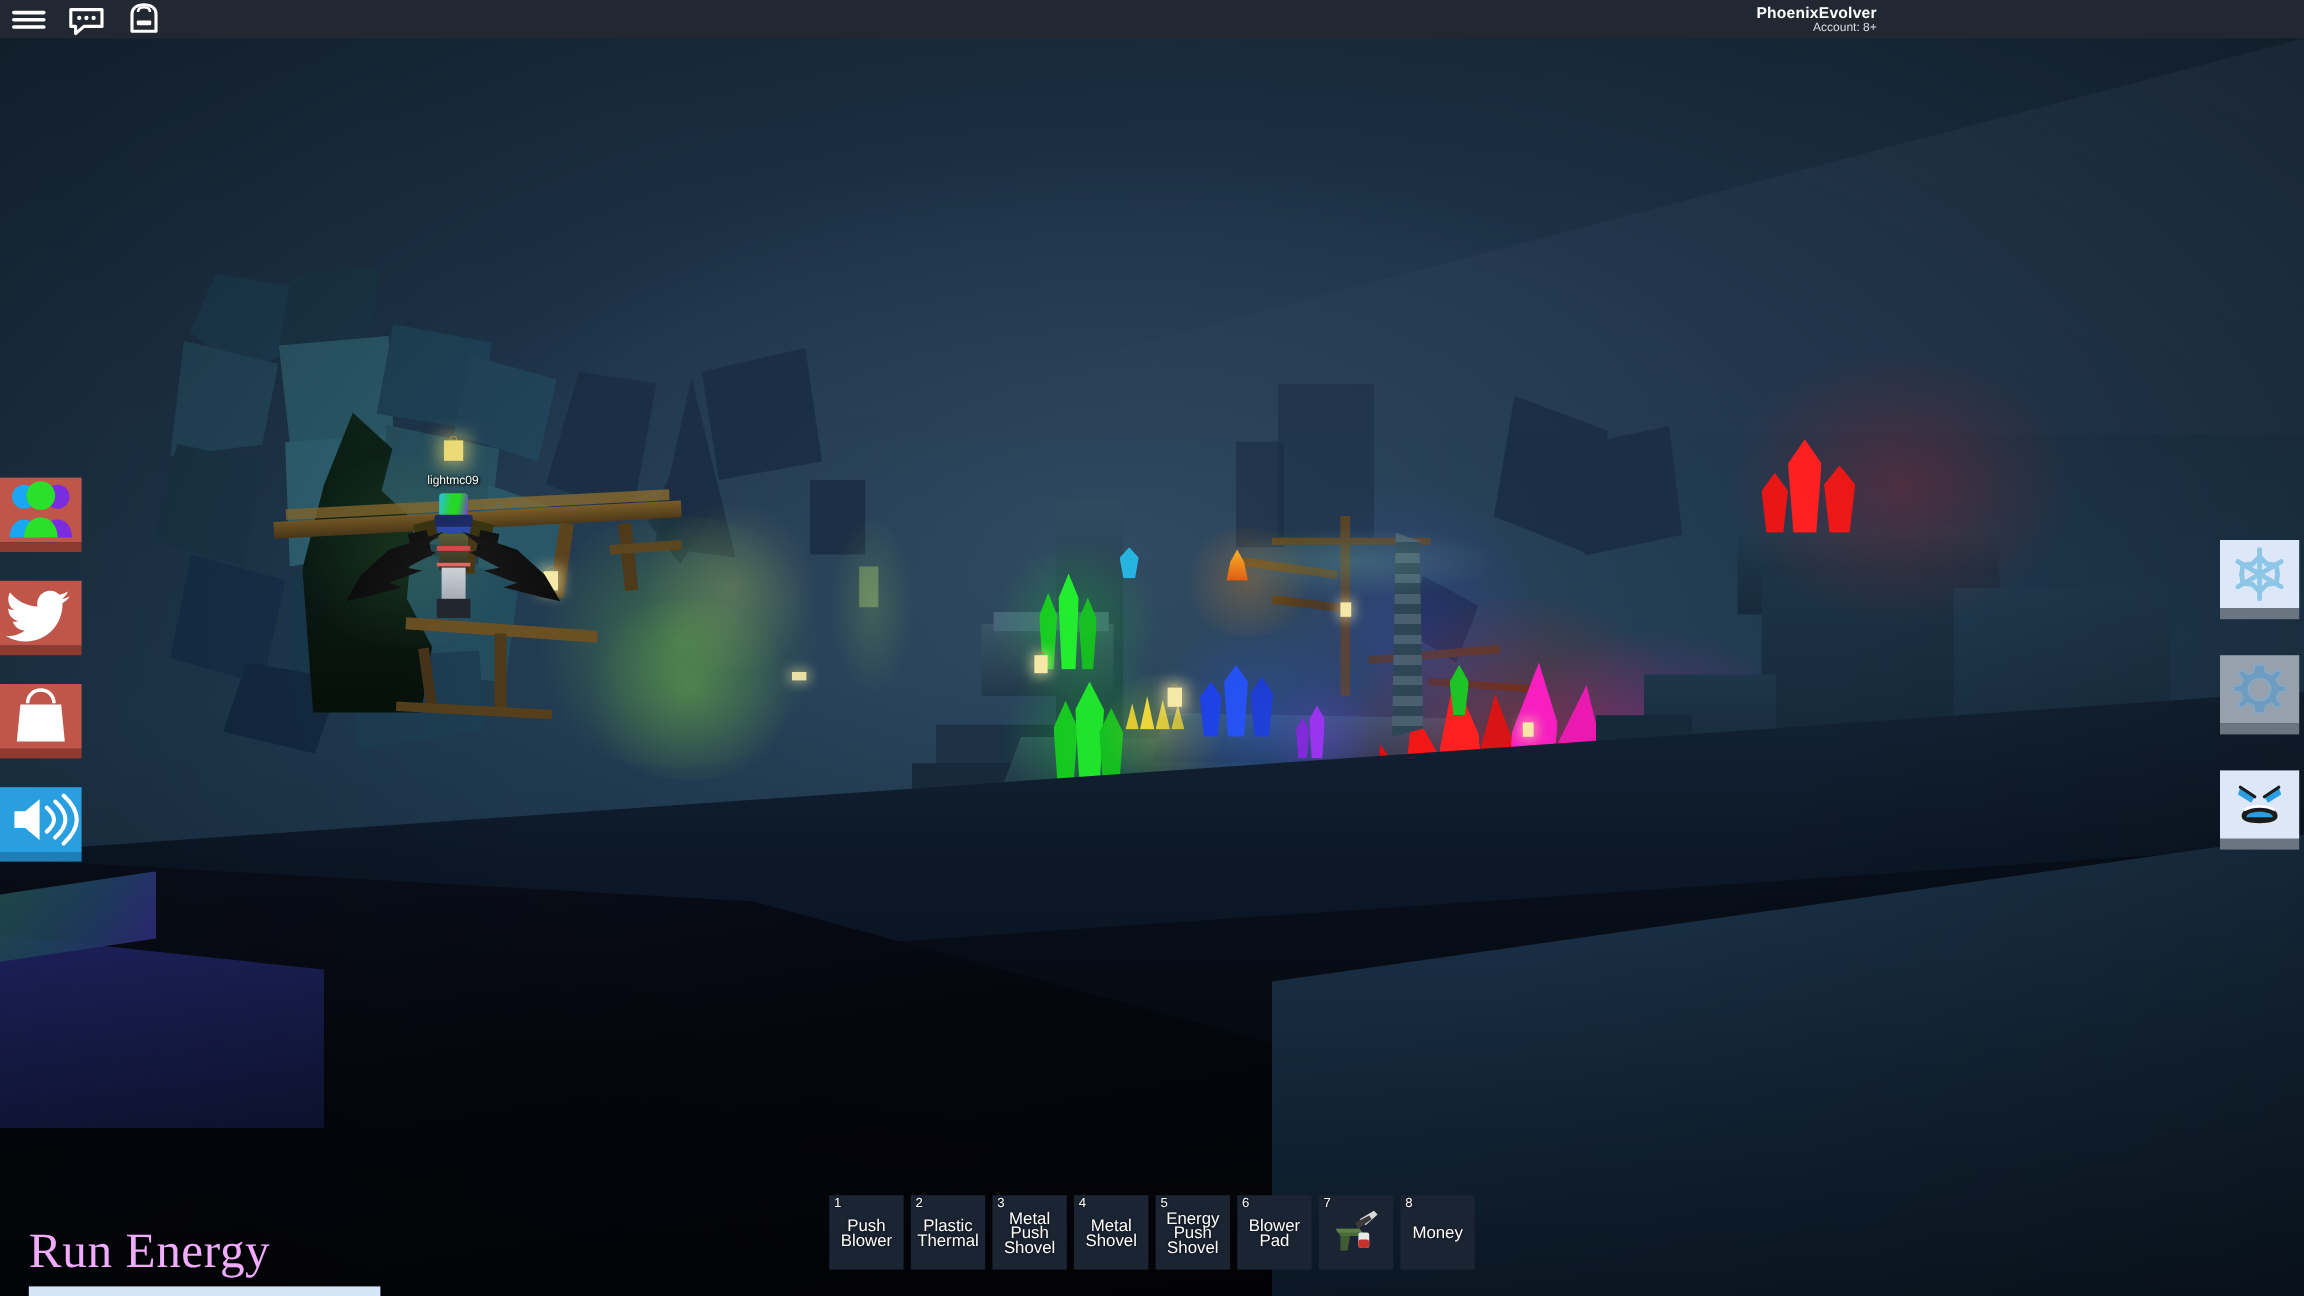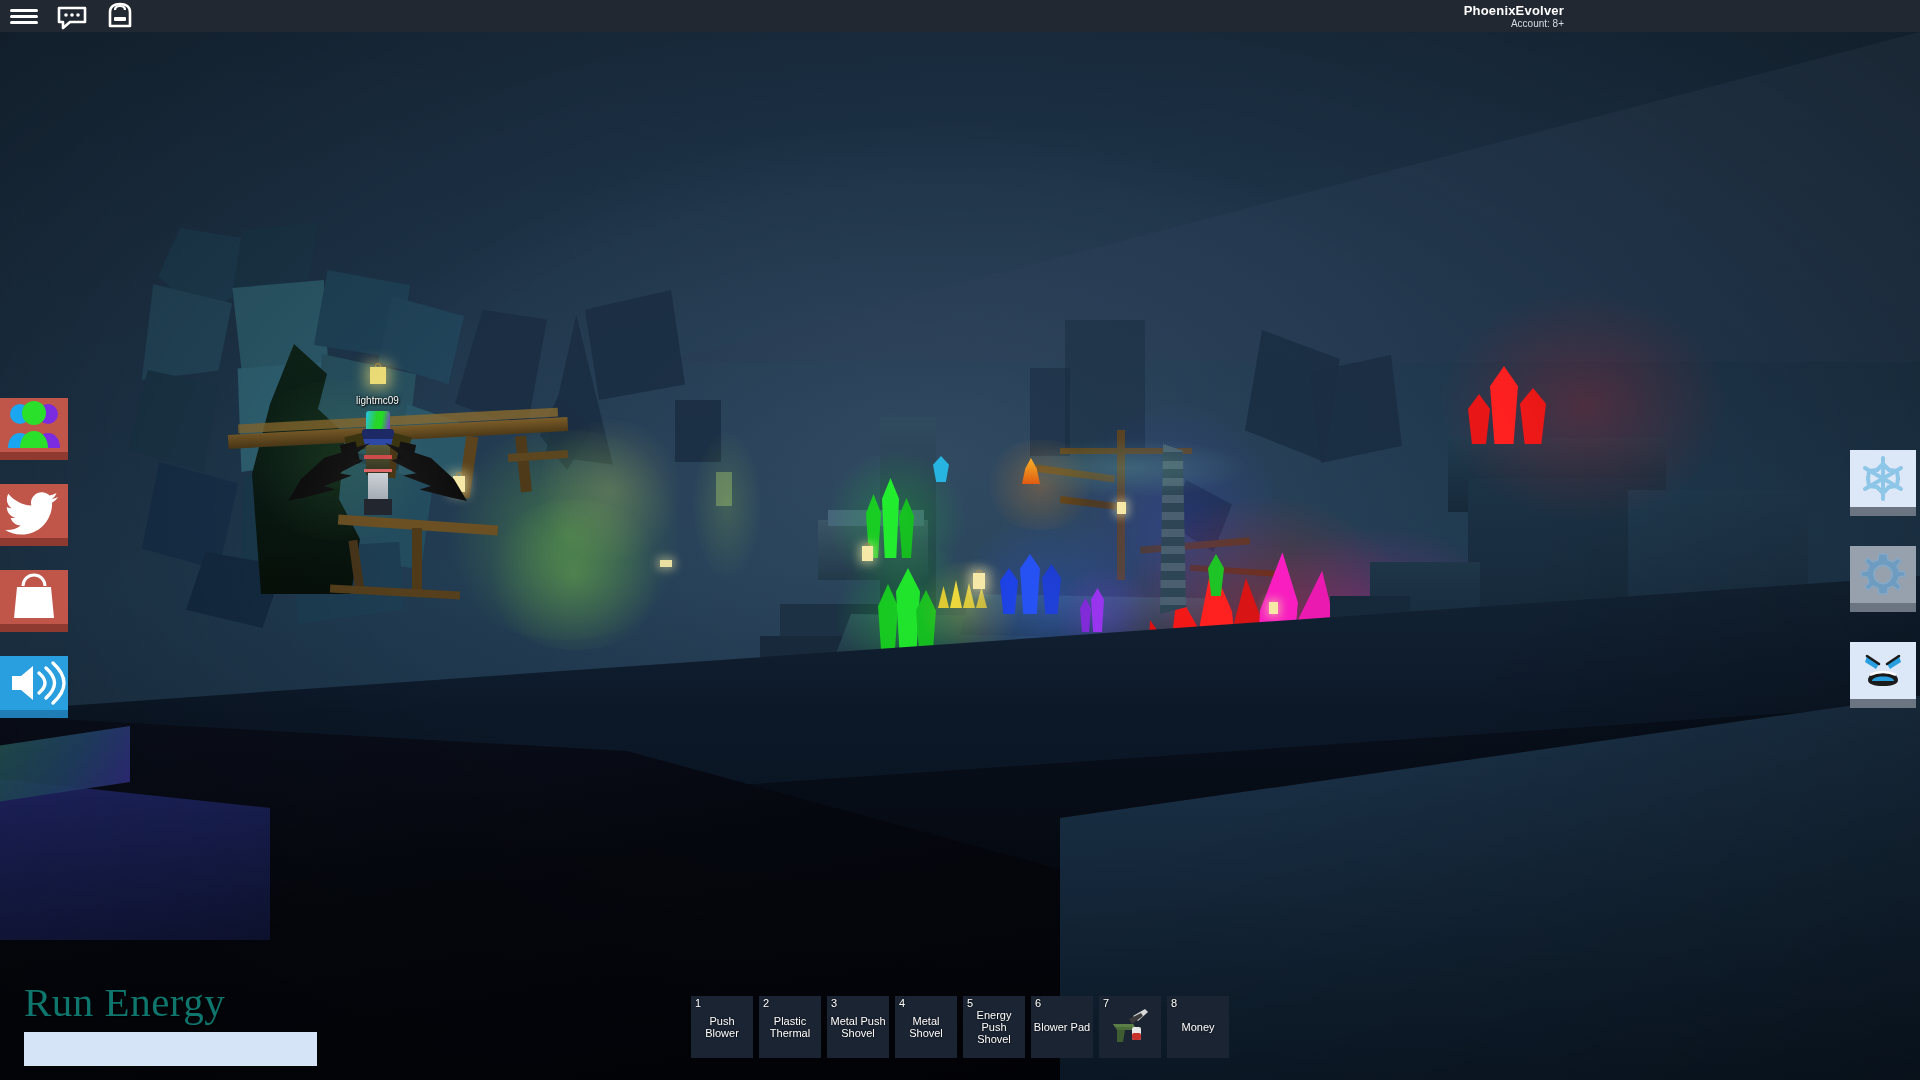--- a/index.html
+++ b/index.html
@@ -98,34 +98,34 @@
   
   #rightstack{ position:absolute; right:0; top:450px; width:70px; z-index:35; }
   .rbtn{ position:relative; width:66px; height:66px; margin-bottom:30px; cursor:pointer; }
   .rbtn .face{ position:absolute; inset:0 0 9px 0; }
   .rbtn .shadow{ position:absolute; left:0; right:0; bottom:0; height:9px; background:#6b7481; }
   .lightbg .face{ background:#dce7f7; }
   .graybg .face{ background:#97a0ad; }
 
   
   #runenergy{ position:absolute; left:24px; top:978px; width:300px; z-index:36; }
-  #runlabel{ color:#0f766e; font-family:"Liberation Serif", serif; font-size:41px;
-    text-shadow:1px 1px 2px rgba(0,0,0,.85); line-height:48px; letter-spacing:.5px; }
+  #runlabel{ color:#f0abfc; font-family:"Liberation Serif", serif; font-size:41px;
+    text-shadow:1px 1px 2px rgba(0,0,0,.85); line-height:48px; letter-spacing:.5px;margin-top:40px; }
   #runbar{ margin-top:6px; width:293px; height:34px; background:#0d1d2e; }
   #runfill{ height:100%; background:#d6e4f7; }
 
   
   #hotbar{ position:absolute; left:50%; transform:translateX(-50%); bottom:22px;
     display:flex; gap:6px; z-index:36; }
   .slot{ position:relative; width:62px; height:62px; background:#1b2433;
     cursor:pointer; }
   .slot .num{ position:absolute; left:4px; top:1px; color:#fff; font-size:11px;
     text-shadow:0 0 2px #000; }
   .slot .nm{ position:absolute; left:0; right:0; top:50%; transform:translateY(-50%);
-    text-align:center; color:#fff; font-size:11px; line-height:12px; padding:0 2px;
+    text-align:center; color:#fff; font-size:14px; line-height:12px; padding:0 2px;
     text-shadow:0 0 2px #000; }
   .slot .tool{ position:absolute; inset:4px; }
 </style>
 </head>
 <body>
 
 <div id="app">
 
   <div id="scene">
 

